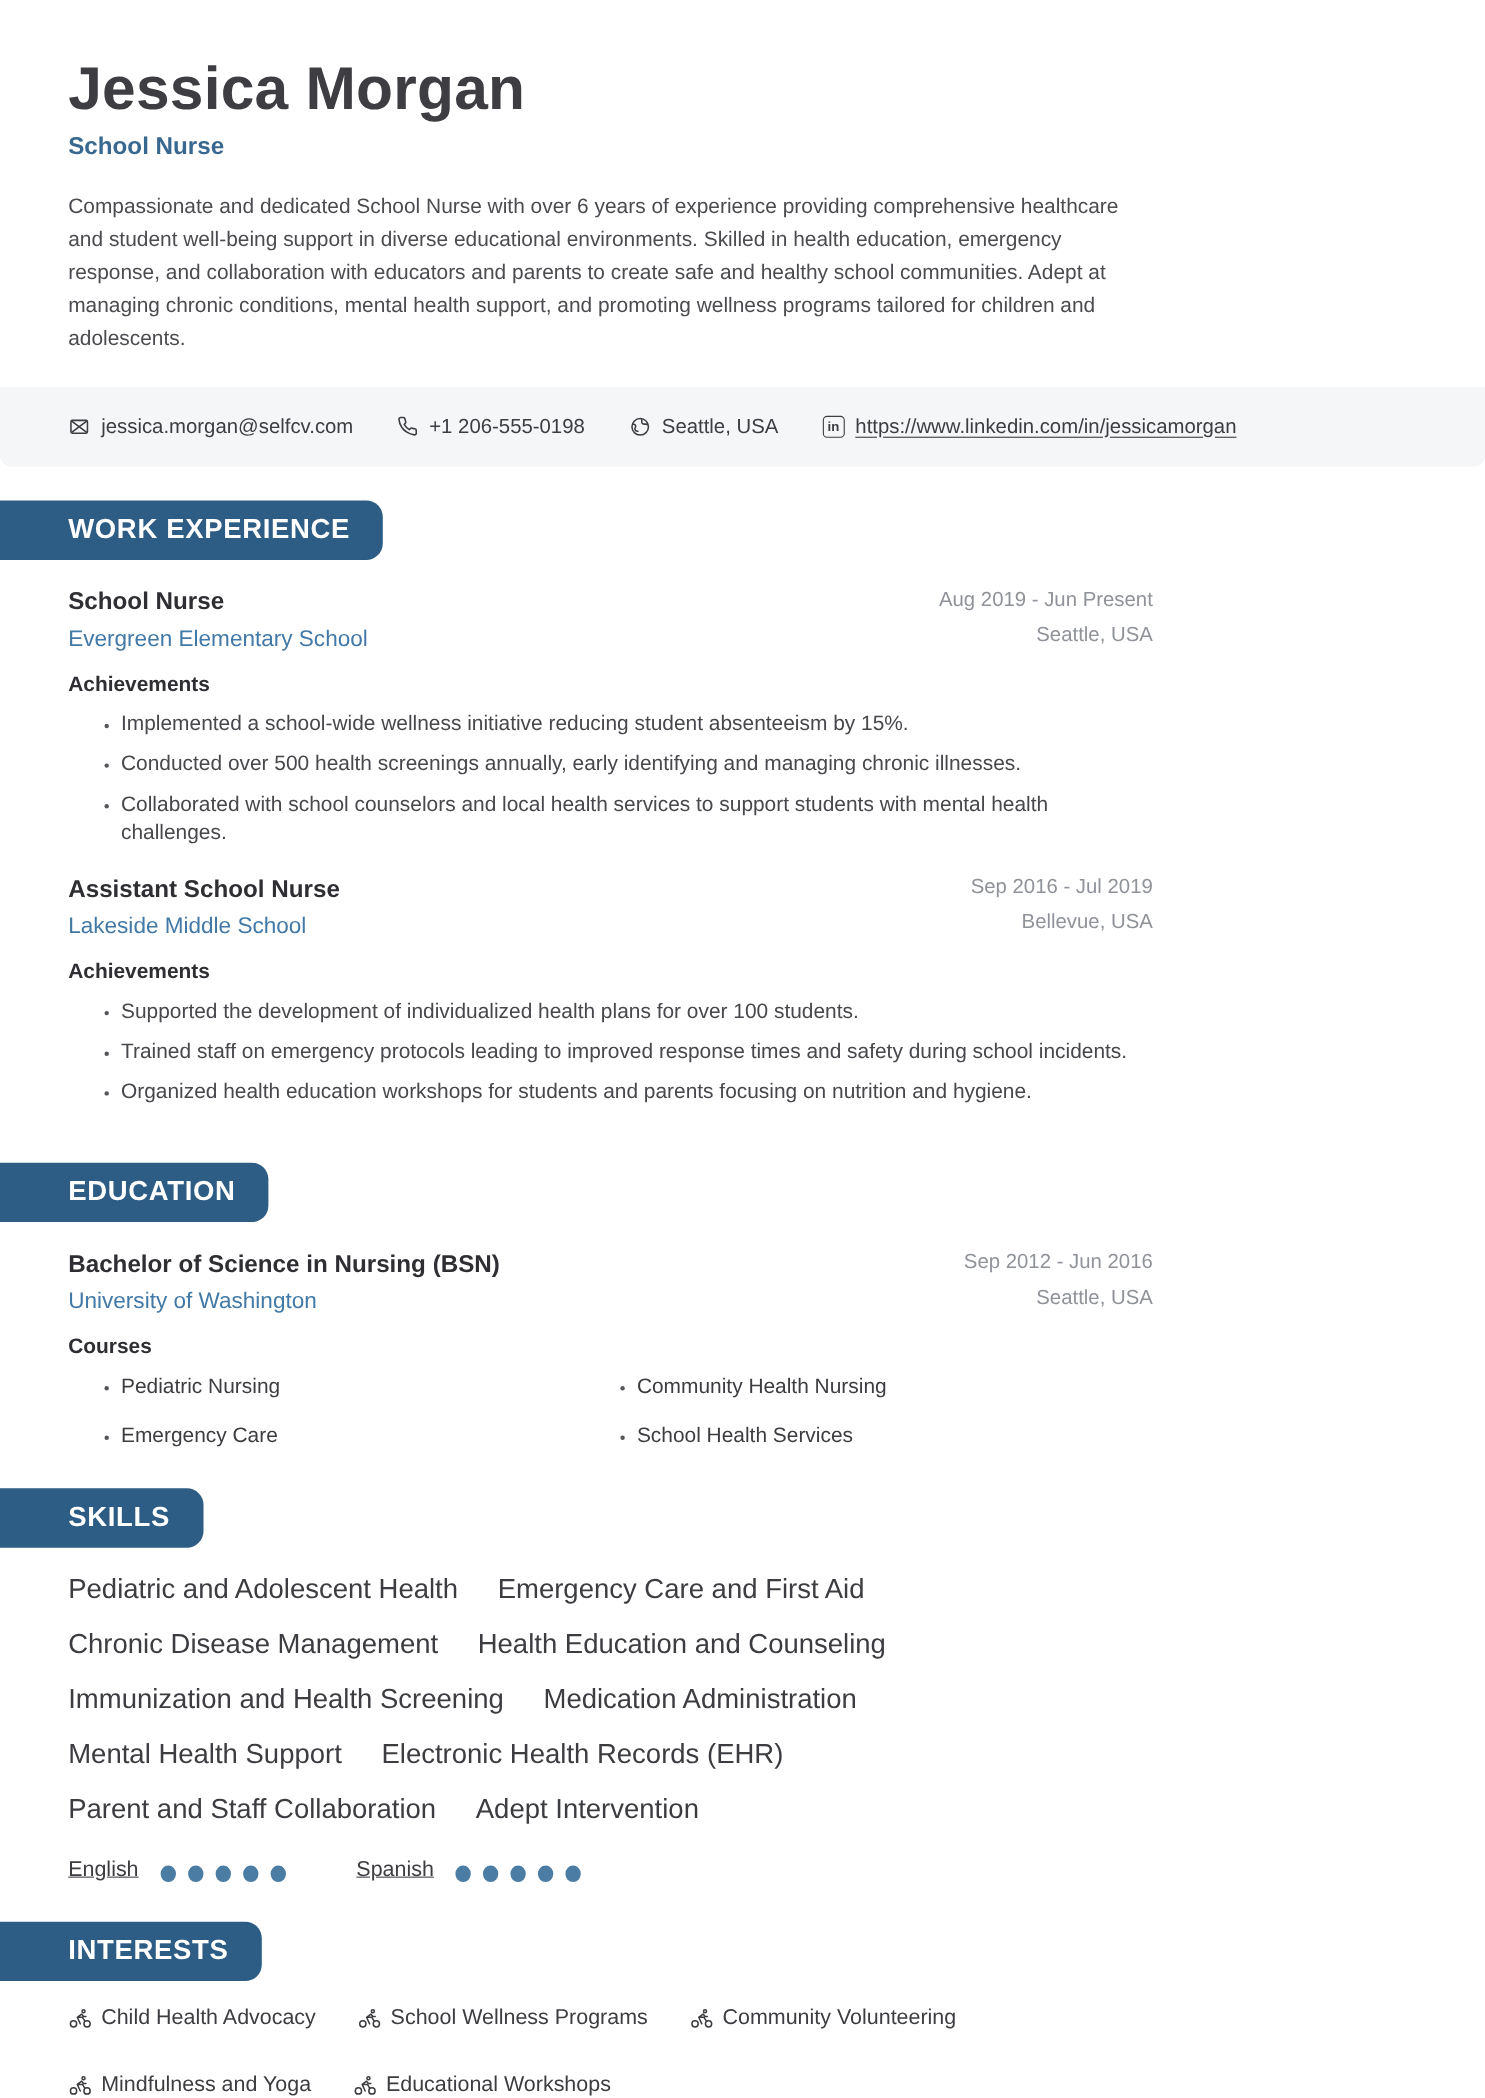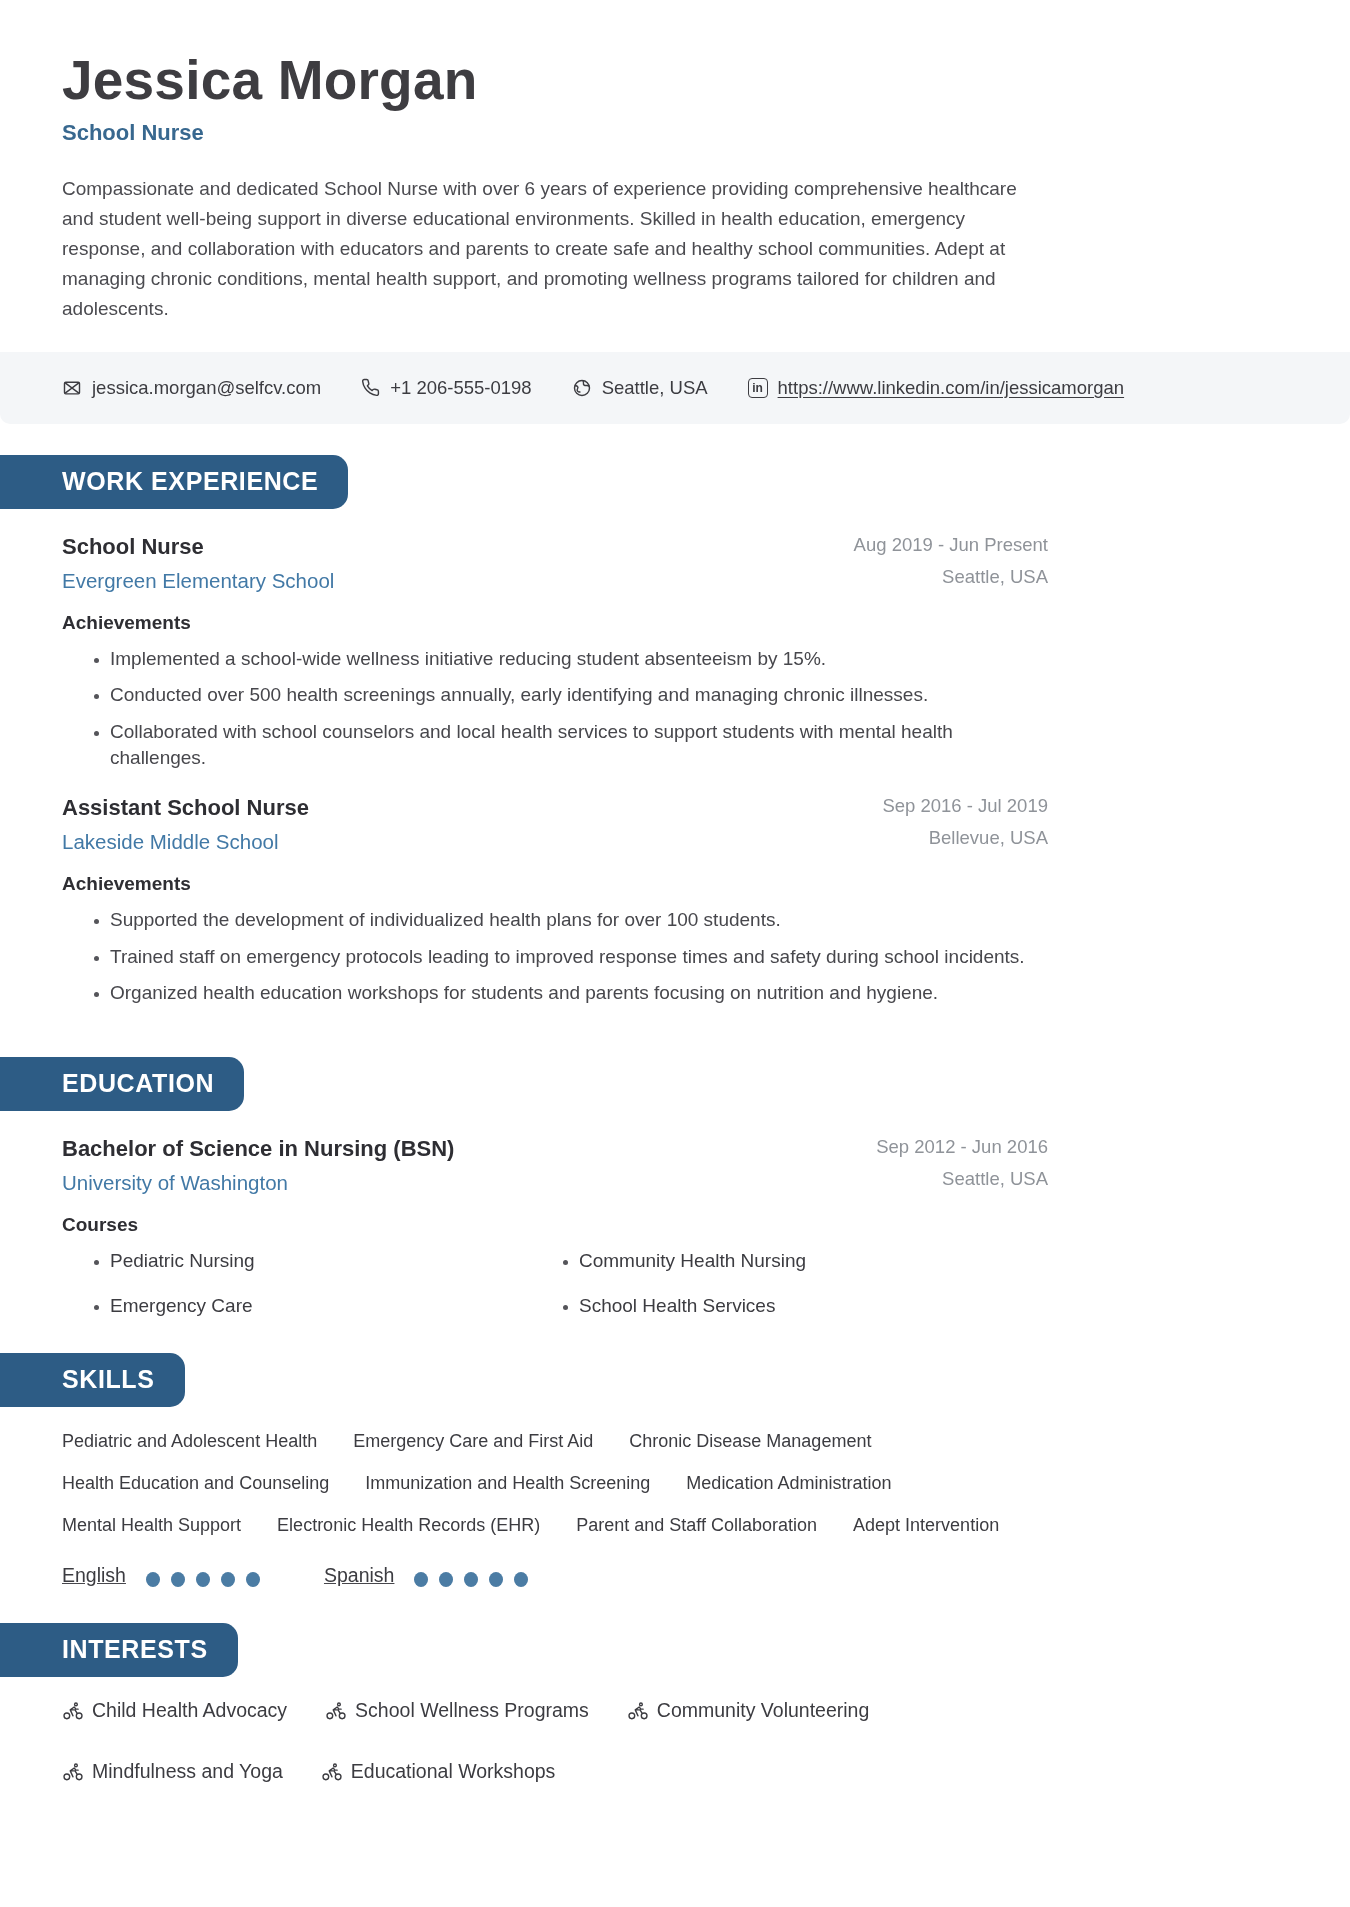--- a/index.html
+++ b/index.html
@@ -69,21 +69,21 @@
   ul.courses {
     margin-top: 14px; padding-left: 48px; list-style: disc;
     display: grid; grid-template-columns: 1fr 1fr; row-gap: 23px;
   }
   ul.courses li { font-size: 19px; color: #3c3c41; }
   ul.courses li::marker { color: #55555a; font-size: 15px; }
 
   
   .skills-list {
     margin-top: 24px; display: flex; flex-wrap: wrap;
-    column-gap: 36px; row-gap: 21px; font-size: 18px; color: #3c3c41;
+    column-gap: 36px; row-gap: 21px; font-size: 25px; color: #3c3c41;
     max-width: 986px;
   }
 
   
   .langs-row { margin-top: 28px; display: flex; align-items: center; gap: 64px; }
   .lang { display: flex; align-items: flex-end; gap: 20px; text-decoration: underline; }
   .lang-name { font-size: 19.5px; color: #3c3c41; }
   .dots { display: flex; gap: 11px; }
   .dot { width: 14px; height: 15px; border-radius: 50%; background: #4b7ca4; }
 

